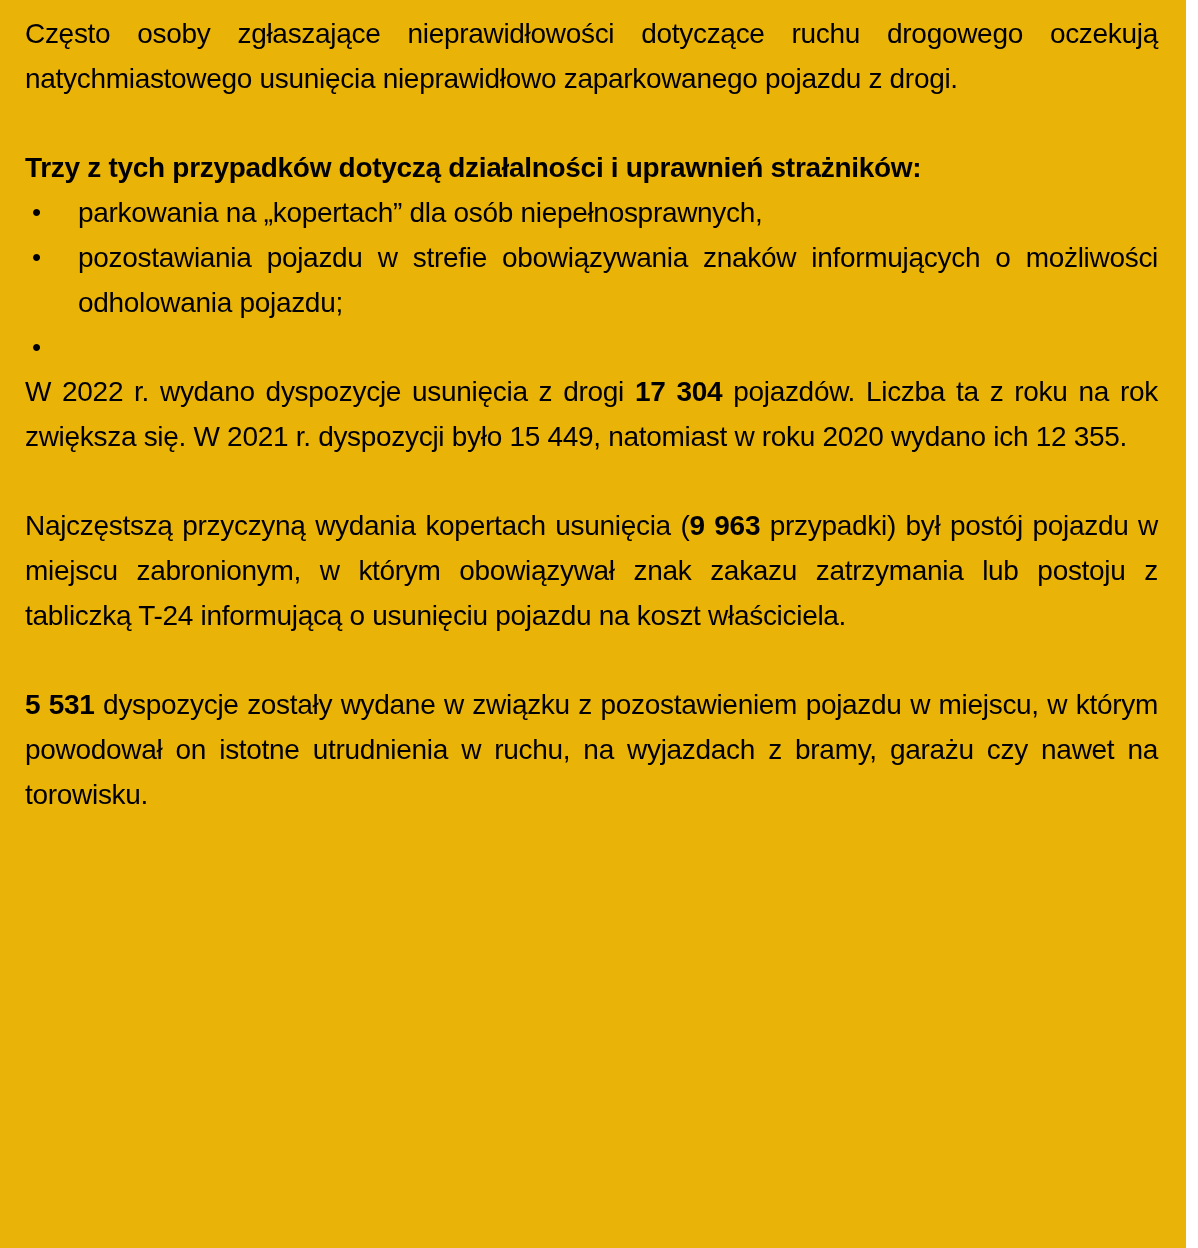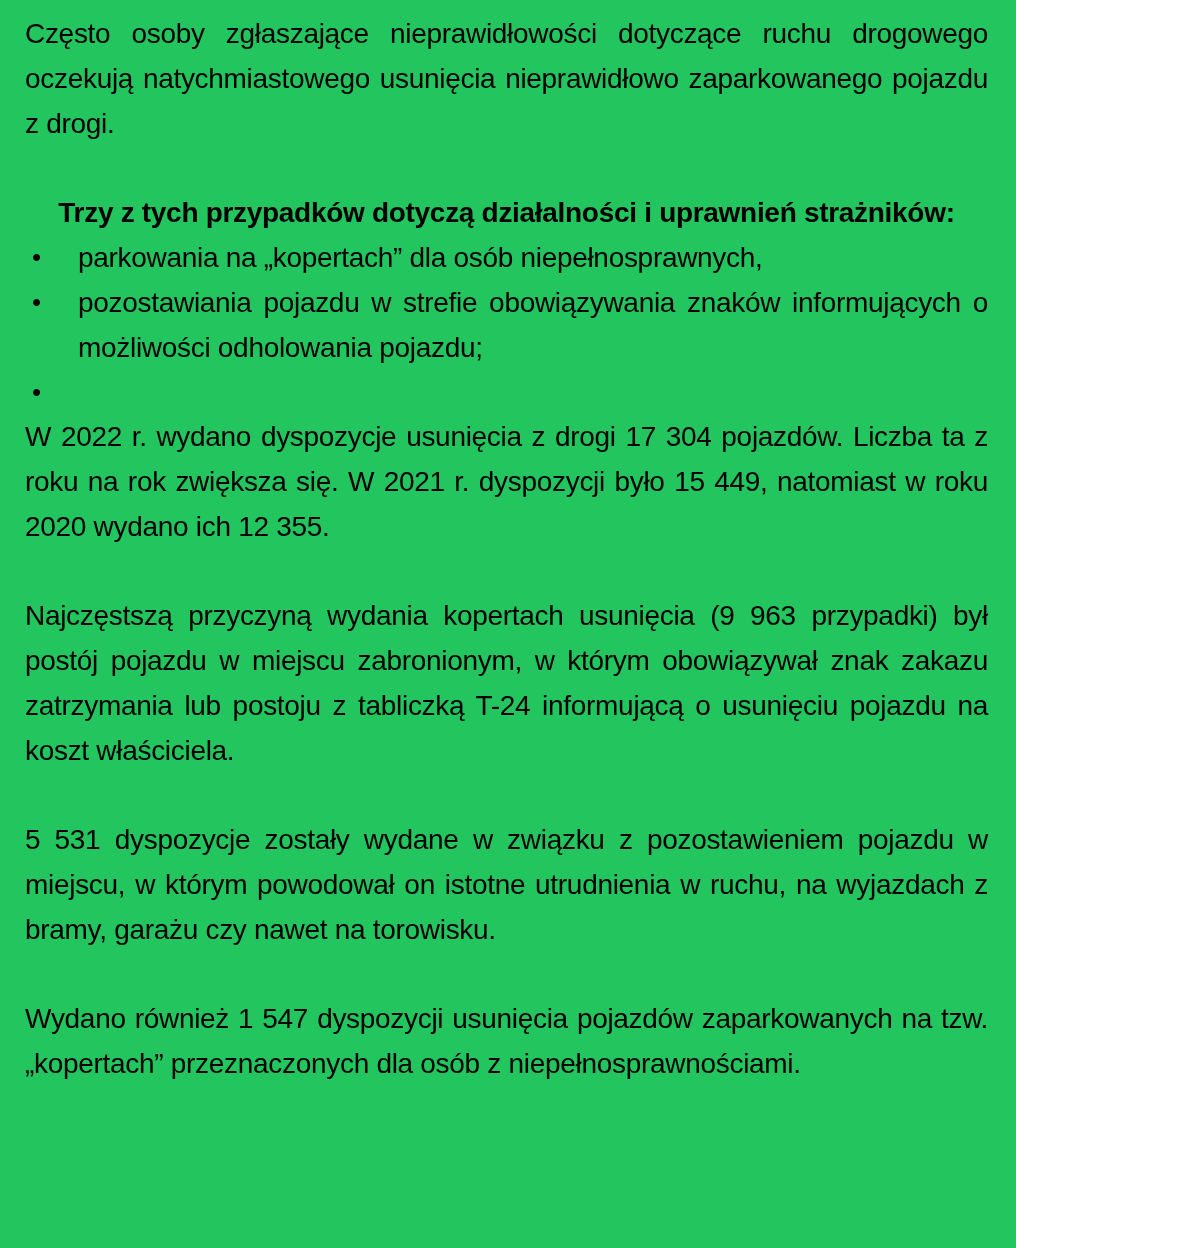--- a/index.html
+++ b/index.html
@@ -1,60 +1,60 @@
 <!DOCTYPE html>
 <html lang="pl"><head>
 <meta charset="utf-8">
 <style>
   html, body {
     margin: 0;
     padding: 0;
     background: #ffffff;
   }
   .page {
-    width: 1016px;
+    width: 1186px;
     height: 1248px;
     box-sizing: border-box;
     padding: 11px 28px 0 25px;
-    background: #22c55e;
+    background: #eab308;
     color: #000000;
     font-family: "Liberation Sans", "DejaVu Sans", sans-serif;
     font-size: 28px;
     line-height: 45px;
     letter-spacing: -0.3px;
     overflow: hidden;
   }
   .para {
     margin: 0;
     text-align: justify;
   }
   .block-gap {
     margin-top: 44px;
   }
   .heading {
     font-weight: bold;
-    text-align: center;
+    text-align: left;
   }
   .bullet-list {
     margin: 0;
     padding: 0;
   }
   .bullet-item {
     position: relative;
     padding-left: 53px;
     text-align: justify;
   }
   .bullet-marker {
     position: absolute;
     left: 7px;
     top: 0;
     font-size: 26px;
   }
   .num {
-    font-weight: normal;
+    font-weight: bold;
   }
 </style>
 </head>
 <body>
 
 <div class="page">
 
   <p class="para">Często osoby zgłaszające nieprawidłowości dotyczące ruchu drogowego oczekują natychmiastowego usunięcia nieprawidłowo zaparkowanego pojazdu z drogi.</p>
 
 
@@ -79,17 +79,14 @@
   </p>
 
   <p class="para block-gap">
     <span>Najczęstszą przyczyną wydania kopertach usunięcia (</span><span class="num">9 963</span><span> przypadki) był postój pojazdu w miejscu zabronionym, w którym obowiązywał znak zakazu zatrzymania lub postoju z tabliczką T-24 informującą o usunięciu pojazdu na koszt właściciela.</span>
   </p>
 
   <p class="para block-gap">
     <span></span><span class="num">5 531</span><span> dyspozycje zostały wydane w związku z pozostawieniem pojazdu w miejscu, w którym powodował on istotne utrudnienia w ruchu, na wyjazdach z bramy, garażu czy nawet na torowisku.</span>
   </p>
 
-  <p class="para block-gap">
-    <span>Wydano również </span><span class="num">1 547</span><span> dyspozycji usunięcia pojazdów zaparkowanych na tzw. „kopertach” przeznaczonych dla osób z niepełnosprawnościami.</span>
-  </p>
 
 </div>
 
 </body></html>

